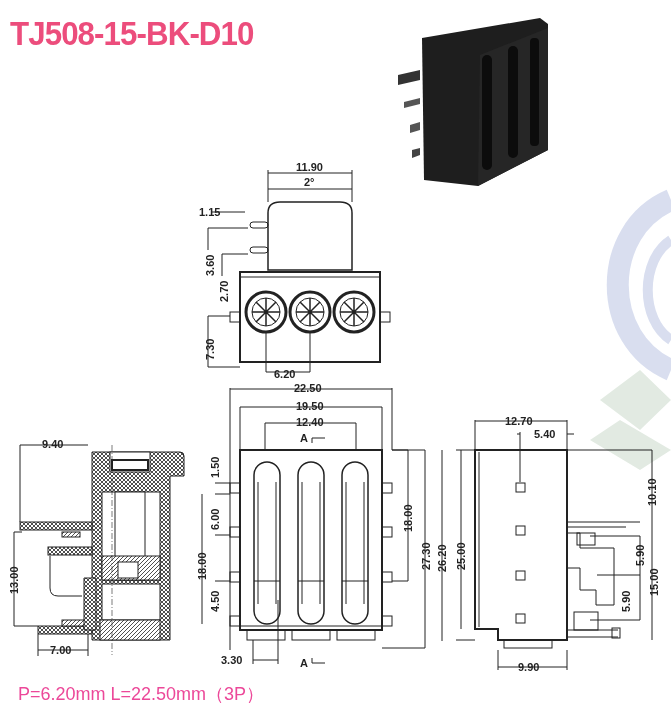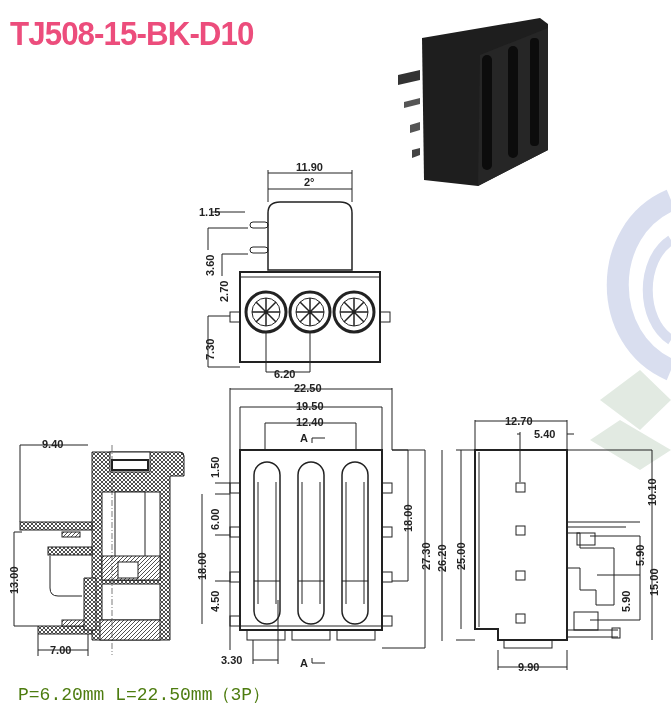--- a/index.html
+++ b/index.html
@@ -1,18 +1,18 @@
 <!DOCTYPE html>
 <html><head>
 <meta charset="utf-8">
 <style>
   html, body { margin:0; padding:0; background:#ffffff; }
   body { width:671px; height:716px; position:relative; overflow:hidden; font-family:"Liberation Sans", sans-serif; }
   .title { position:absolute; left:10px; top:14px; font-family:"Liberation Sans", sans-serif; font-weight:bold; font-size:34px; color:#ec4d7c; letter-spacing:-1px; transform:scaleX(0.92); transform-origin:left top; }
-  .footer { position:absolute; left:18px; top:682px; font-size:18px; color:#4d7c0f; font-family:Liberation Mono, monospace; }
+  .footer { position:absolute; left:18px; top:682px; font-size:18px; color:#ec4899; font-family:Liberation Sans, sans-serif; }
   svg { position:absolute; left:0; top:0; }
   .dim { font-family:"Liberation Sans", sans-serif; font-size:11px; font-weight:bold; fill:#222; }
 </style>
 </head>
 <body>
 
 <div class="title">TJ508-15-BK-D10</div>
 
 <svg width="671" height="716" viewBox="0 0 671 716">
   <defs>

